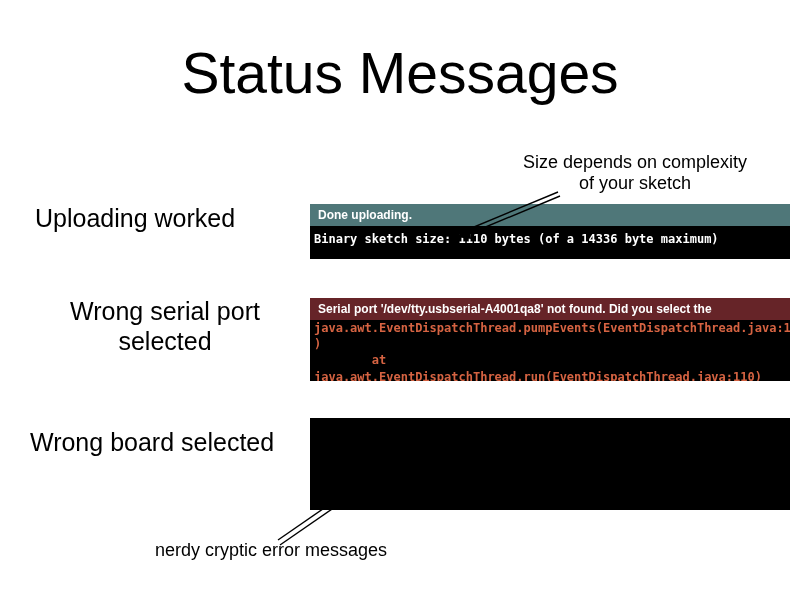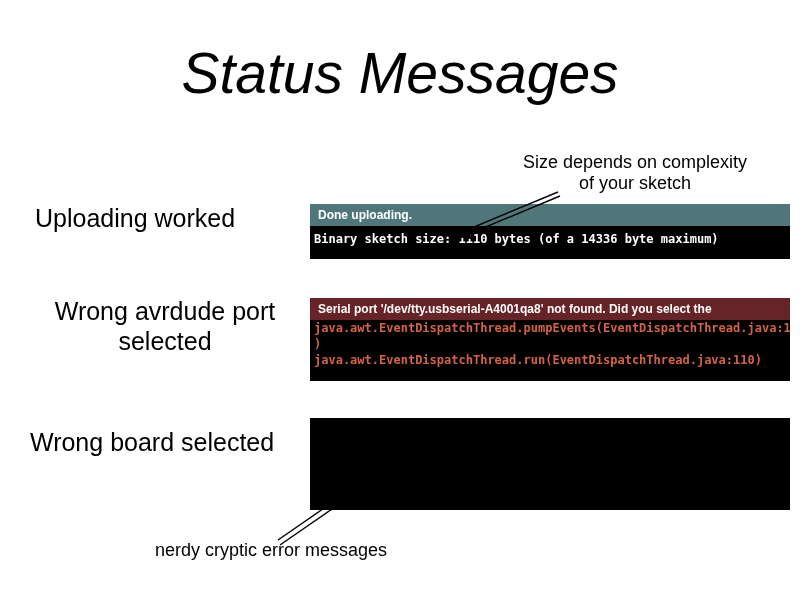--- a/index.html
+++ b/index.html
@@ -15,21 +15,20 @@
   }
   .title {
     position: absolute;
     top: 40px;
     left: 0;
     width: 800px;
     text-align: center;
     font-size: 57px;
     font-weight: normal;
     letter-spacing: 0px;
-    font-style: italic;
   }
   .size-note {
     position: absolute;
     top: 152px;
     left: 520px;
     width: 230px;
     font-size: 18px;
     line-height: 1.15;
     text-align: center;
   }
@@ -121,34 +120,35 @@
   }
 </style>
 </head>
 <body>
 
 <div class="title">Status Messages</div>
 
 <div class="size-note">Size depends on complexity of your sketch</div>
 
 <div class="label-1">Uploading worked</div>
-<div class="label-2">Wrong avrdude port selected</div>
+<div class="label-2">Wrong serial port selected</div>
 <div class="label-3">Wrong board selected</div>
 
 <div class="nerdy">nerdy cryptic error messages</div>
 
 <div class="panel panel1">
   <div class="statusbar">Done uploading.</div>
   <div class="body-line">Binary sketch size: 1110 bytes (of a 14336 byte maximum)</div>
 </div>
 
 <div class="panel panel2">
   <div class="statusbar error">Serial port '/dev/tty.usbserial-A4001qa8' not found.  Did you select the</div>
   <div class="err-line">java.awt.EventDispatchThread.pumpEvents(EventDispatchThread.java:176</div>
   <div class="err-line">)</div>
+  <div class="err-line">        at</div>
   <div class="err-line">java.awt.EventDispatchThread.run(EventDispatchThread.java:110)</div>
 </div>
 
 <div class="panel panel3">
   <div style="height:6px"></div>
 </div>
 
 <svg class="arrow" style="left:0;top:0" width="800" height="600">
 
   <line x1="558" y1="192" x2="462" y2="232"></line>

